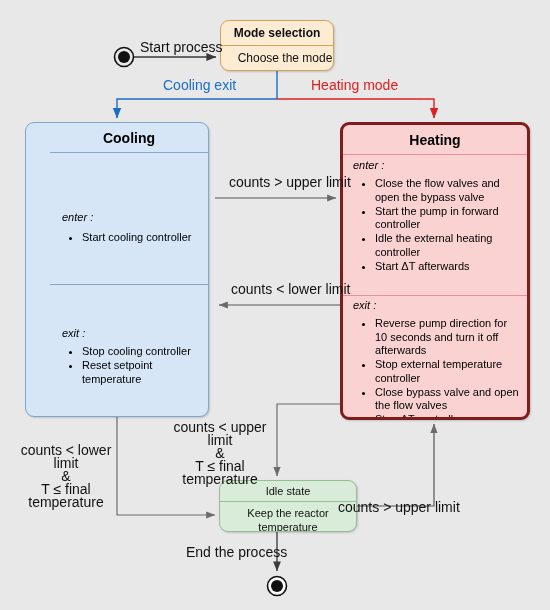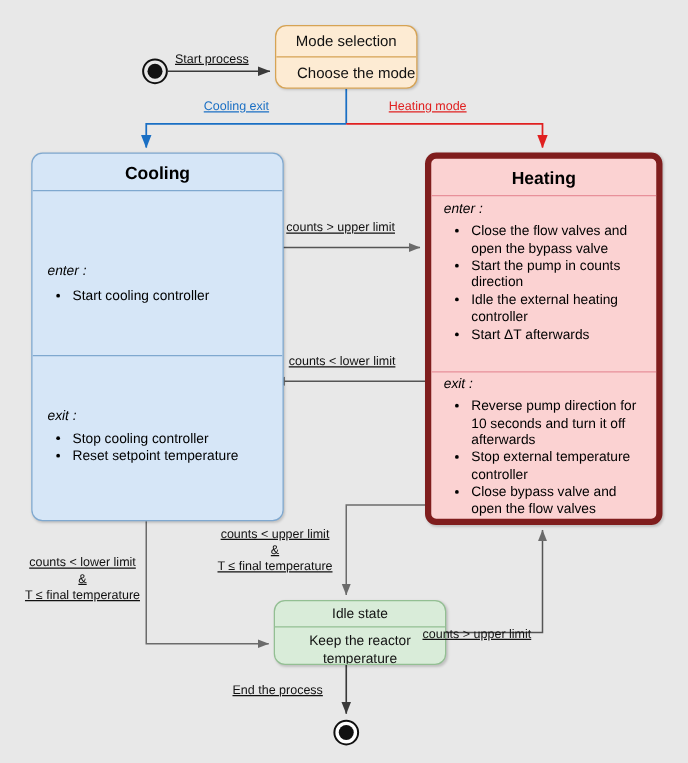--- a/index.html
+++ b/index.html
@@ -48,63 +48,64 @@
   }
 
   
   #mode-selection {
     left: 220px; top: 20px;
     width: 114px; height: 51px;
     border: 1px solid #d6a354;
     background: #fdebd3;
   }
   #mode-selection .state-title {
-    font-weight: normal;
+    font-weight: bold;
     font-size: 12px;
     line-height: 25px;
     height: 25px;
     border-bottom: 1px solid #d6a354;
     color: #111;
   }
   #mode-selection .state-body {
     font-size: 12px;
     line-height: 24px;
     height: 24px;
     text-align: center;
     color: #111;
     padding-left: 16px;
   }
 
   
   #cooling-state {
     left: 25px; top: 122px;
-    width: 202px; height: 295px;
+    width: 184px; height: 295px;
     border: 1px solid #7fa8cf;
     background: #d6e6f7;
+    padding-left: 24px;
   }
   #cooling-state .state-title {
     font-size: 14px;
     height: 30px;
     line-height: 30px;
     border-bottom: 1px solid #7fa8cf;
     color: #000;
   }
   #cooling-state .compartment {
     box-sizing: border-box;
     width: 100%;
     position: relative;
   }
   #cooling-enter { height: 132px; border-bottom: 1px solid #7fa8cf; }
   #cooling-exit  { height: 131px; }
 
   
   #heating-state {
     left: 340px; top: 122px;
     width: 190px; height: 298px;
-    border: 5px solid #7f1d1d;
+    border: 3px solid #7f1d1d;
     background: #fbd2d2;
   }
   #heating-state .state-title {
     font-size: 14px;
     height: 30px;
     line-height: 30px;
     border-bottom: 1px solid #e8909a;
     color: #000;
   }
   #heating-state .compartment {
@@ -161,25 +162,24 @@
   #cooling-exit .list-wrap { position: absolute; left: 0; top: 60px; width: 100%; }
 
   #heating-enter .compartment-label { left: 10px; top: 4px; }
   #heating-enter .list-wrap { position: absolute; left: 0; top: 22px; width: 100%; }
   #heating-exit .compartment-label { left: 10px; top: 3px; }
   #heating-exit .list-wrap { position: absolute; left: 0; top: 21px; width: 100%; }
 
   
   .edge-label {
     position: absolute;
-    font-size: 10px;
+    font-size: 14px;
     color: #111;
     white-space: nowrap;
     line-height: 13px;
-    text-decoration: underline;
   }
   .edge-label.multi { white-space: normal; text-align: center; }
   .edge-label.blue { color: #1a6fc4; }
   .edge-label.red  { color: #e02020; }
 
   #label-start        { left: 140px; top: 41px; }
   #label-cooling-mode { left: 163px; top: 79px; }
   #label-heating-mode { left: 311px; top: 79px; }
   #label-counts-upper-ch { left: 229px; top: 176px; }
   #label-counts-lower-hc { left: 231px; top: 283px; }
@@ -267,21 +267,21 @@
   </div>
 
   <div class="state" id="heating-state">
     <div class="state-title">Heating</div>
 
     <div class="compartment" id="heating-enter">
       <div class="compartment-label">enter :</div>
       <div class="list-wrap">
         <ul class="compartment-list">
           <li>Close the flow valves and open the bypass valve</li>
-          <li>Start the pump in counts direction</li>
+          <li>Start the pump in forward controller</li>
           <li>Idle the external heating controller</li>
           <li>Start ΔT afterwards</li>
         </ul>
       </div>
     </div>
 
     <div class="compartment" id="heating-exit">
       <div class="compartment-label">exit :</div>
       <div class="list-wrap">
         <ul class="compartment-list">

